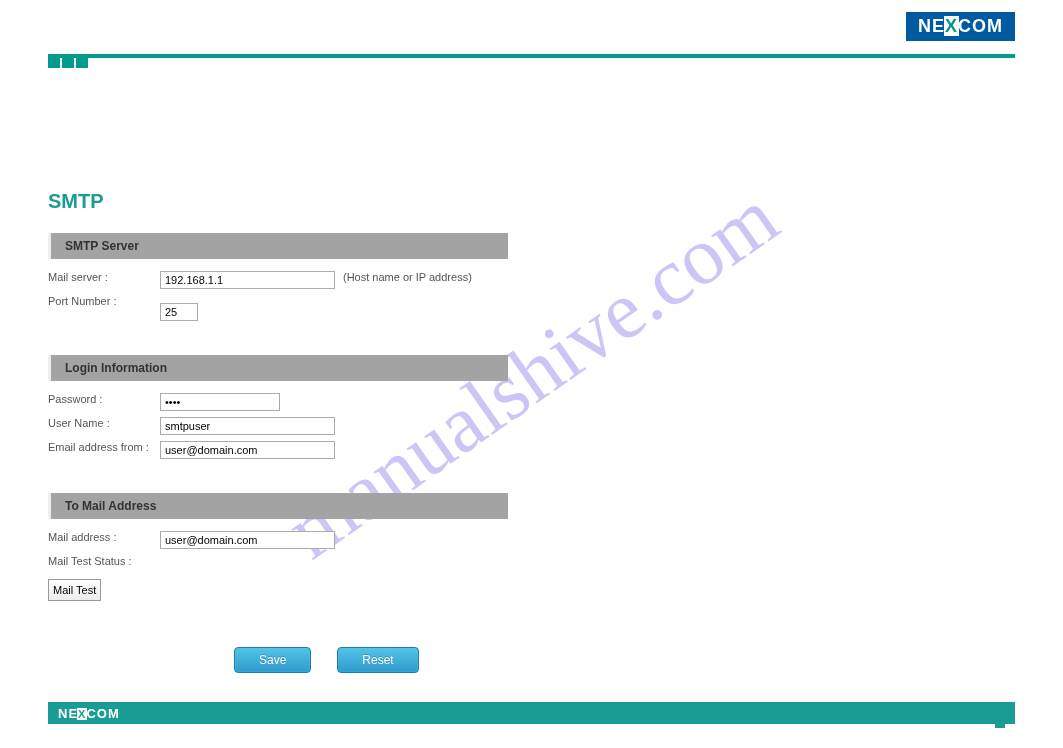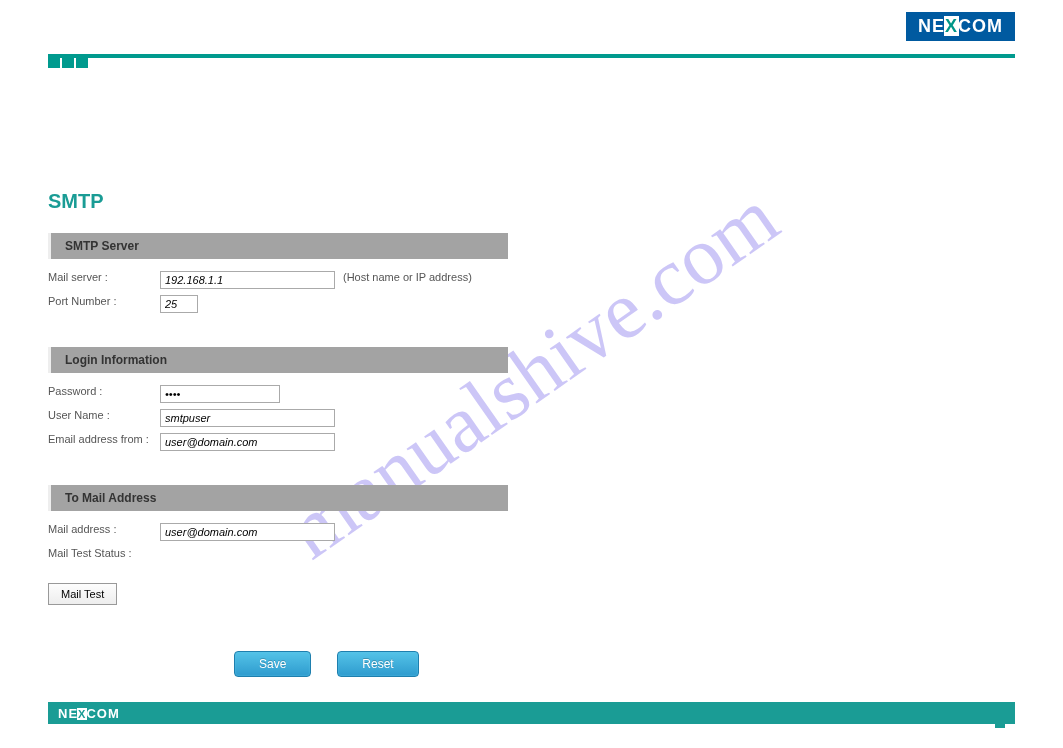--- a/index.html
+++ b/index.html
@@ -81,35 +81,34 @@
     width: 112px;
     color: #555;
     font-size: 11px;
   }
   .form-row input {
     border: 1px solid #aaa;
     padding: 2px 4px;
     font-size: 11px;
     height: 18px;
     background: #fff;
-    font-style: italic;
   }
   .form-row .hint {
     margin-left: 8px;
     color: #555;
     font-size: 11px;
   }
   .section-gap { height: 28px; }
   .mail-test-btn {
     border: 1px solid #999;
     background: linear-gradient(#fdfdfd,#ededed);
-    padding: 4px 12px;
+    padding: 4px 4px;
     font-size: 11px;
     cursor: pointer;
-    margin-top: 18px;
+    margin-top: 6px;
   }
   .action-row {
     margin-top: 46px;
     display: flex;
     gap: 26px;
     padding-left: 186px;
   }
   .action-btn {
     background: linear-gradient(#54c3e8,#2e9bce);
     border: 1px solid #1e7fae;
@@ -200,21 +199,21 @@
   <div class="page-title">SMTP</div>
 
   <div class="section-header">SMTP Server</div>
   <div class="form-row">
     <label>Mail server :</label>
     <input type="text" style="width: 175px;" value="192.168.1.1">
     <span class="hint">(Host name or IP address)</span>
   </div>
   <div class="form-row">
     <label>Port Number :</label>
-    <input type="text" style="width: 38px;" value="25">
+    <input type="text" style="width: 38px; margin-top: 8px;" value="25">
   </div>
 
   <div class="section-gap"></div>
   <div class="section-header">Login Information</div>
   <div class="form-row">
     <label>Password :</label>
     <input type="password" style="width: 120px;" value="pass">
   </div>
   <div class="form-row">
     <label>User Name :</label>

